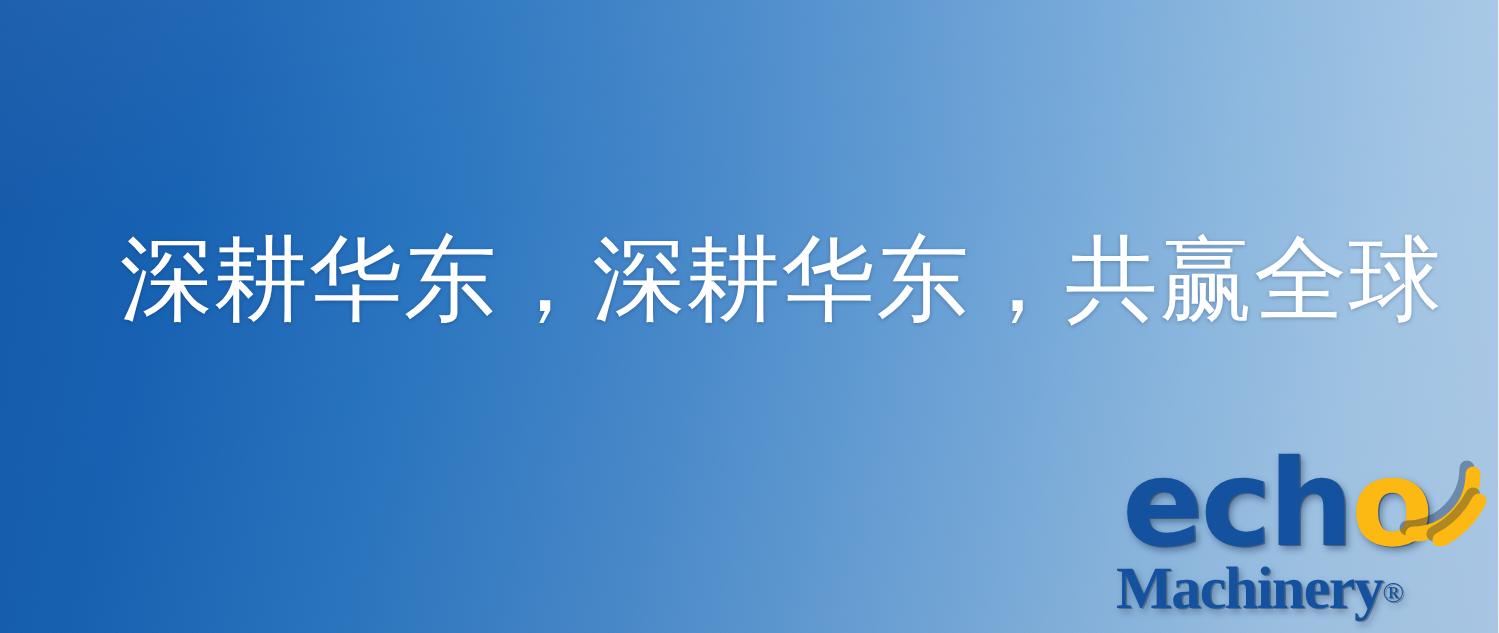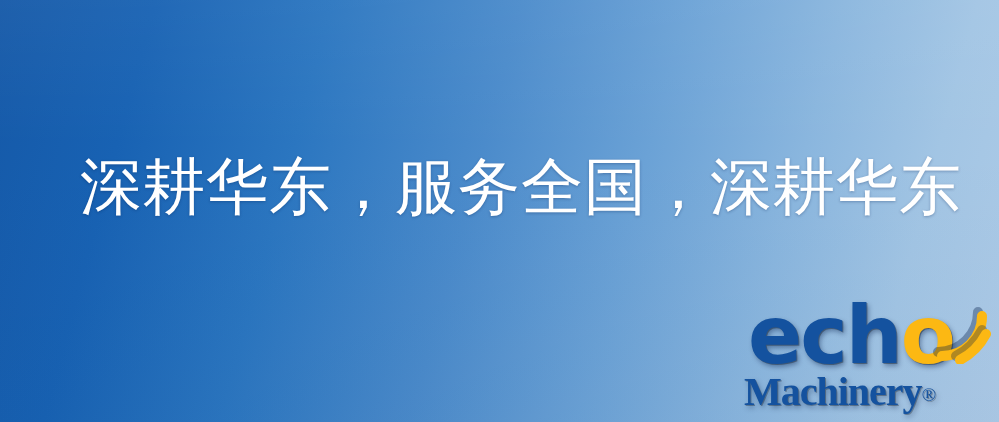--- a/index.html
+++ b/index.html
@@ -129,21 +129,21 @@
     font-weight: normal;
     vertical-align: 4px;
     letter-spacing: 0;
   }
 </style>
 </head>
 <body>
 
 <div id="banner">
 
-  <div class="headline">深耕华东，服务全国，深耕华东</div>
+  <div class="headline">深耕华东，深耕华东，共赢全球</div>
 
 
   <div class="logo">
 
     <div class="logo-wordmark">
       <span class="logo-ech">ech</span><span class="logo-o">o</span>
     </div>
 
     <svg class="logo-arcs" viewBox="0 0 76 70">
       <g fill="none" stroke="#fcb813" stroke-linecap="round">

